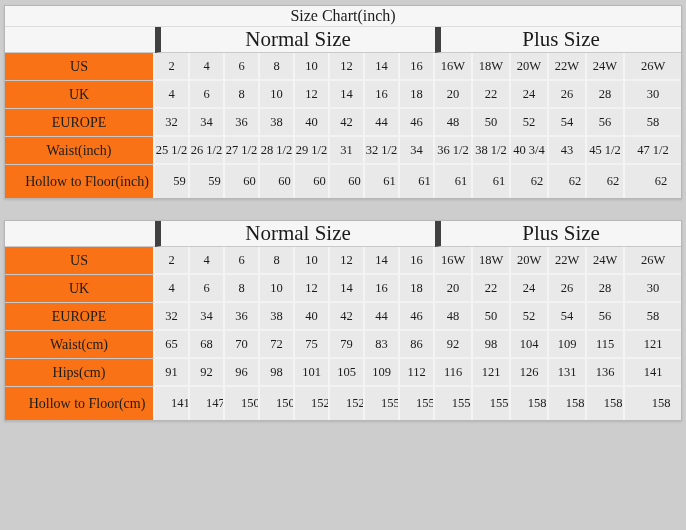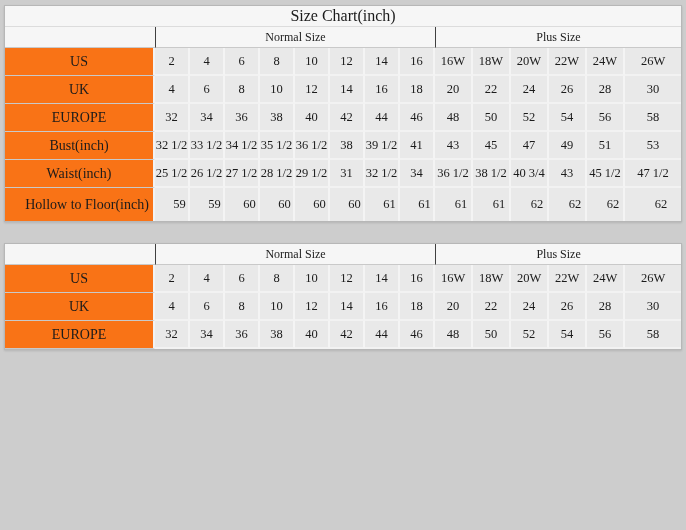--- a/index.html
+++ b/index.html
@@ -48,23 +48,23 @@
     background: #f6f6f6;
     font-size: 16px;
     border-bottom: 1px solid #dcdcdc;
   }
   .corner-cell {
     background: #f6f6f6;
     border-bottom: 1px solid #c9c9c9;
   }
   .group-cell {
     background: #f6f6f6;
-    font-size: 12px;
+    font-size: 21px;
     border-bottom: 1px solid #c9c9c9;
-    border-left: 1px solid #404040;
+    border-left: 6px solid #404040;
   }
   .label-cell {
     background: #f97316;
     font-size: 14px;
     border-bottom: 1px solid #c9c9c9;
     border-right: 2px solid #f2f2f2;
   }
   .data-cell {
     background: #e9e9e9;
     font-size: 12.5px;
@@ -149,37 +149,20 @@
           <td class="data-cell">40</td>
           <td class="data-cell">42</td>
           <td class="data-cell">44</td>
           <td class="data-cell">46</td>
           <td class="data-cell">48</td>
           <td class="data-cell">50</td>
           <td class="data-cell">52</td>
           <td class="data-cell">54</td>
           <td class="data-cell">56</td>
           <td class="data-cell last-col">58</td>
-        </tr>
-        <tr class="r">
-          <td class="label-cell">Bust(inch)</td>
-          <td class="data-cell">32 1/2</td>
-          <td class="data-cell">33 1/2</td>
-          <td class="data-cell">34 1/2</td>
-          <td class="data-cell">35 1/2</td>
-          <td class="data-cell">36 1/2</td>
-          <td class="data-cell">38</td>
-          <td class="data-cell">39 1/2</td>
-          <td class="data-cell">41</td>
-          <td class="data-cell">43</td>
-          <td class="data-cell">45</td>
-          <td class="data-cell">47</td>
-          <td class="data-cell">49</td>
-          <td class="data-cell">51</td>
-          <td class="data-cell last-col">53</td>
         </tr>
         <tr class="r">
           <td class="label-cell">Waist(inch)</td>
           <td class="data-cell">25 1/2</td>
           <td class="data-cell">26 1/2</td>
           <td class="data-cell">27 1/2</td>
           <td class="data-cell">28 1/2</td>
           <td class="data-cell">29 1/2</td>
           <td class="data-cell">31</td>
           <td class="data-cell">32 1/2</td>
@@ -278,15 +261,66 @@
           <td class="data-cell">42</td>
           <td class="data-cell">44</td>
           <td class="data-cell">46</td>
           <td class="data-cell">48</td>
           <td class="data-cell">50</td>
           <td class="data-cell">52</td>
           <td class="data-cell">54</td>
           <td class="data-cell">56</td>
           <td class="data-cell last-col">58</td>
         </tr>
+        <tr class="r">
+          <td class="label-cell">Waist(cm)</td>
+          <td class="data-cell">65</td>
+          <td class="data-cell">68</td>
+          <td class="data-cell">70</td>
+          <td class="data-cell">72</td>
+          <td class="data-cell">75</td>
+          <td class="data-cell">79</td>
+          <td class="data-cell">83</td>
+          <td class="data-cell">86</td>
+          <td class="data-cell">92</td>
+          <td class="data-cell">98</td>
+          <td class="data-cell">104</td>
+          <td class="data-cell">109</td>
+          <td class="data-cell">115</td>
+          <td class="data-cell last-col">121</td>
+        </tr>
+        <tr class="r">
+          <td class="label-cell">Hips(cm)</td>
+          <td class="data-cell">91</td>
+          <td class="data-cell">92</td>
+          <td class="data-cell">96</td>
+          <td class="data-cell">98</td>
+          <td class="data-cell">101</td>
+          <td class="data-cell">105</td>
+          <td class="data-cell">109</td>
+          <td class="data-cell">112</td>
+          <td class="data-cell">116</td>
+          <td class="data-cell">121</td>
+          <td class="data-cell">126</td>
+          <td class="data-cell">131</td>
+          <td class="data-cell">136</td>
+          <td class="data-cell last-col">141</td>
+        </tr>
+        <tr class="r-tall last-row">
+          <td class="label-cell">Hollow to Floor(cm)</td>
+          <td class="data-cell">141</td>
+          <td class="data-cell">147</td>
+          <td class="data-cell">150</td>
+          <td class="data-cell">150</td>
+          <td class="data-cell">152</td>
+          <td class="data-cell">152</td>
+          <td class="data-cell">155</td>
+          <td class="data-cell">155</td>
+          <td class="data-cell">155</td>
+          <td class="data-cell">155</td>
+          <td class="data-cell">158</td>
+          <td class="data-cell">158</td>
+          <td class="data-cell">158</td>
+          <td class="data-cell last-col">158</td>
+        </tr>
       </tbody>
     </table>
 </div>
 
 </body></html>

